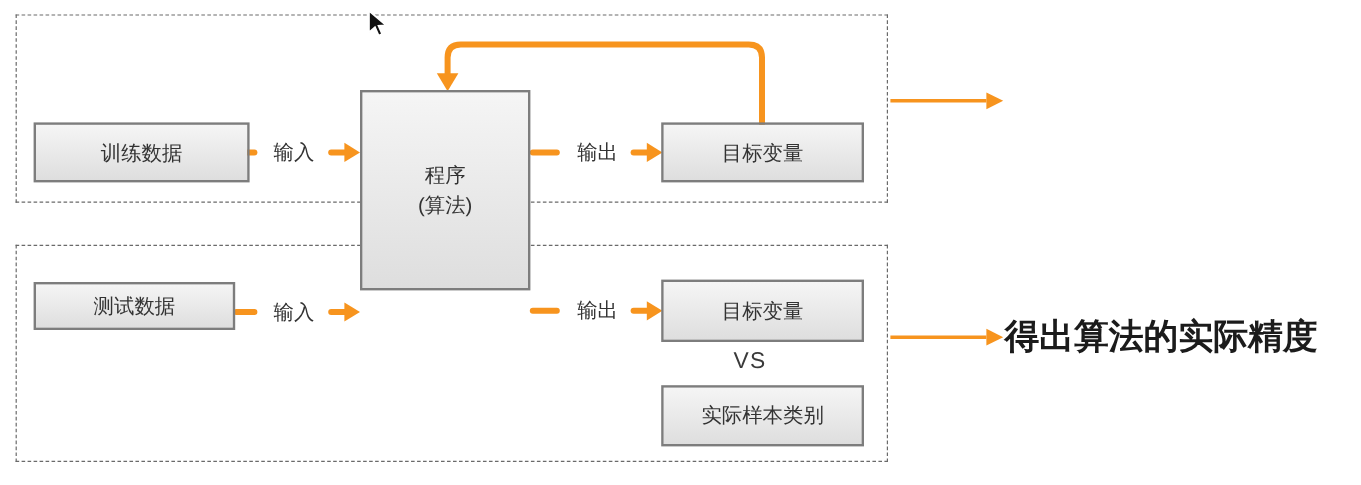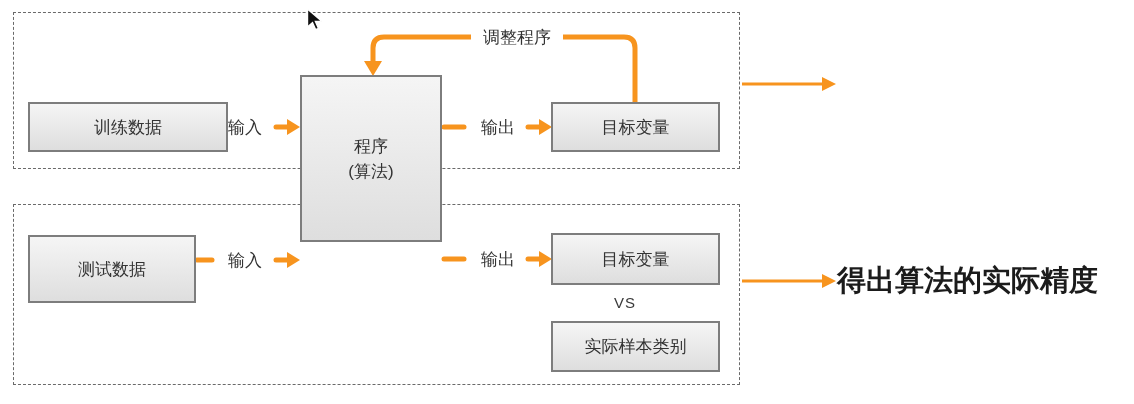--- a/index.html
+++ b/index.html
@@ -13,37 +13,37 @@
 
   .connectors{position:absolute;left:0;top:0;z-index:2;}
 
   .node{
     position:absolute;box-sizing:border-box;z-index:3;
     background:linear-gradient(180deg,#f5f5f5 0%,#dedede 100%);
     border:2px solid #7d7d7d;color:#333;
     display:flex;flex-direction:column;align-items:center;justify-content:center;
     font-size:17px;text-align:center;
   }
-  .node-train{left:28px;top:102px;width:200px;height:50px;}
-  .node-test{left:28px;top:235px;width:168px;height:68px;}
+  .node-train{left:28px;top:102px;width:180px;height:50px;}
+  .node-test{left:28px;top:235px;width:168px;height:40px;}
   .node-processor{left:300px;top:75px;width:142px;height:167px;line-height:25px;}
   .node-target-top{left:551px;top:102px;width:169px;height:50px;}
   .node-target-bottom{left:551px;top:233px;width:169px;height:52px;}
   .node-actual{left:551px;top:321px;width:169px;height:51px;}
 
   .clabel{
     position:absolute;transform:translate(-50%,-50%);
     font-size:17px;color:#333;white-space:nowrap;z-index:4;
   }
   .lbl-input-top{left:245px;top:127px;}
   .lbl-output-top{left:498px;top:127px;}
   .lbl-input-bottom{left:245px;top:260px;}
   .lbl-output-bottom{left:498px;top:259px;}
   .lbl-feedback{left:517px;top:37px;background:#ffffff;padding:0 12px;}
-  .lbl-vs{left:625px;top:302px;font-size:15px;color:#3a3a3a;letter-spacing:1px;}
+  .lbl-vs{left:625px;top:302px;font-size:19px;color:#3a3a3a;letter-spacing:1px;}
 
   .annotation{
     position:absolute;transform:translateY(-50%);
     font-weight:bold;color:#1b1b1b;white-space:nowrap;z-index:4;
   }
   .annotation-top{left:837px;top:84px;font-size:36px;letter-spacing:3px;}
   .annotation-bottom{left:837px;top:281px;font-size:29px;}
 
   .cursor{position:absolute;left:306px;top:8px;z-index:10;}
 </style>
@@ -122,21 +122,20 @@
   </div>
 
   <div class="node node-actual">
     <span>实际样本类别</span>
   </div>
 
   <span class="clabel lbl-input-top">输入</span>
   <span class="clabel lbl-output-top">输出</span>
   <span class="clabel lbl-input-bottom">输入</span>
   <span class="clabel lbl-output-bottom">输出</span>
-  <span class="clabel lbl-feedback">调整程序</span>
   <span class="clabel lbl-vs">VS</span>
 
   <span class="annotation annotation-bottom">得出算法的实际精度</span>
 
   <svg class="cursor" width="22" height="26" viewBox="0 0 22 26">
     <polygon points="1.5,1 1.5,19 6.5,14.6 9.6,21.6 12.4,20.3 9.4,13.5 15.8,13.2" fill="#111111" stroke="#ffffff" stroke-width="1.4"></polygon>
   </svg>
 
 </div>
 

